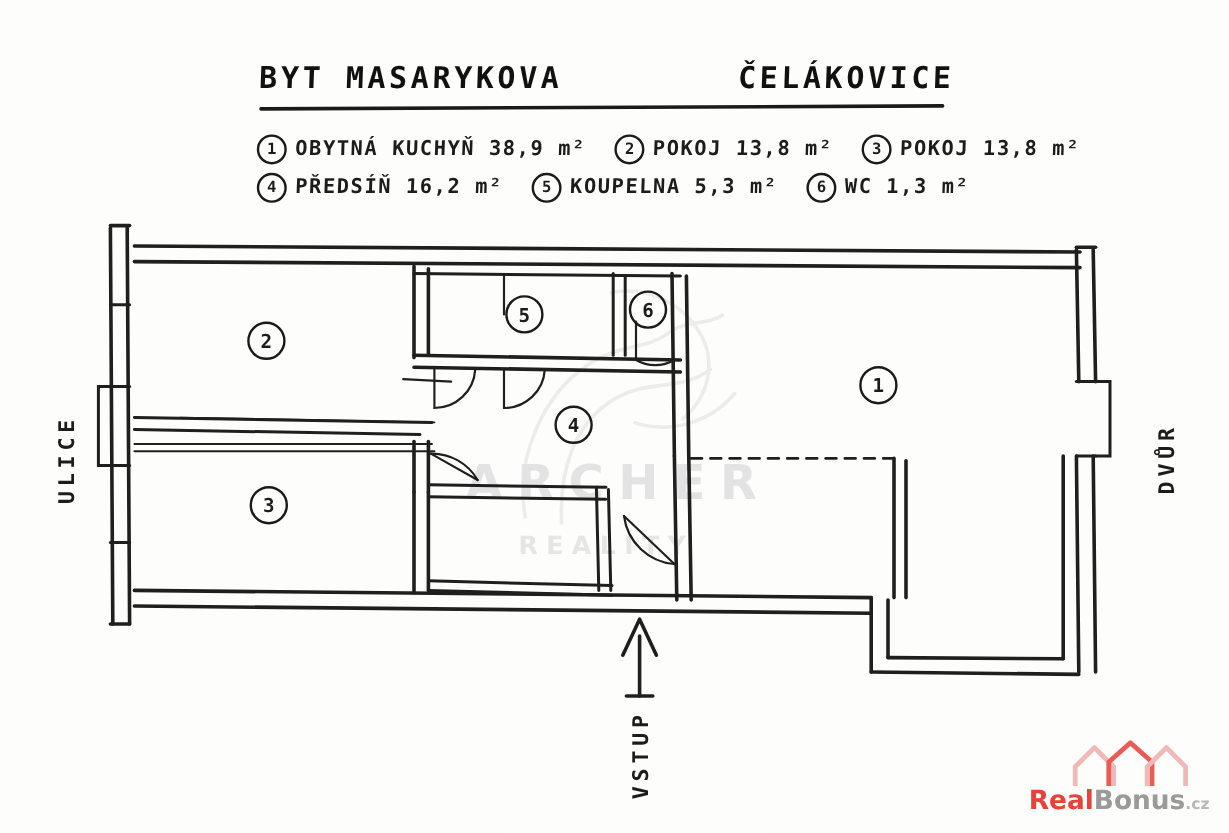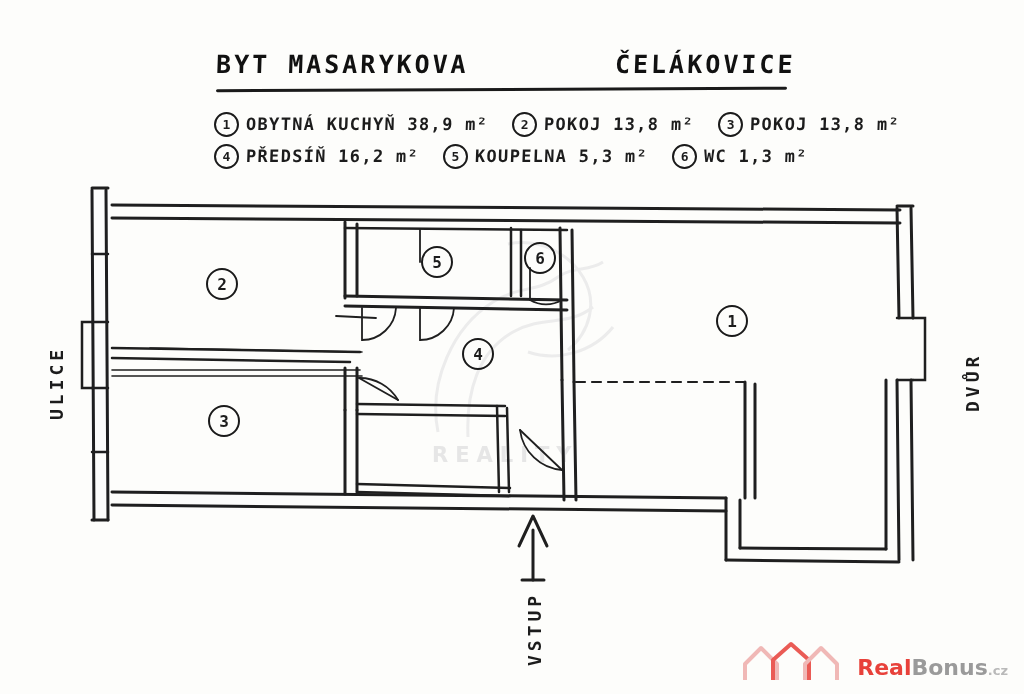--- a/index.html
+++ b/index.html
@@ -160,21 +160,21 @@
     height: 210px;
     pointer-events: none;
   }
 
   
   .logo {
     position: absolute;
     right: 16px;
     bottom: 14px;
     display: flex;
-    flex-direction: row;
+    flex-direction: column;
     align-items: flex-end;
   }
   .logo-mark {
     width: 120px;
     height: 42px;
     margin-bottom: -2px;
   }
   .logo-text {
     font-family: "DejaVu Sans", sans-serif;
     font-size: 22px;
@@ -227,20 +227,21 @@
       </div>
     </div>
   </div>
 
   <svg class="wm-shape" viewBox="0 0 240 210">
     <path d="M30 200 C 20 150, 45 95, 85 70 C 110 54, 130 60, 150 45 C 165 34, 180 40, 195 30" fill="none" stroke="#ececec" stroke-width="3"></path>
     <path d="M60 205 C 58 160, 70 120, 105 100 C 135 83, 160 95, 185 75" fill="none" stroke="#ececec" stroke-width="3"></path>
     <path d="M100 12 C 130 6, 160 20, 175 45 C 190 70, 182 100, 160 118" fill="none" stroke="#ececec" stroke-width="3"></path>
     <path d="M120 120 C 150 130, 185 120, 205 95" fill="none" stroke="#ececec" stroke-width="3"></path>
   </svg>
+  <div class="wm-archer">ARCHER</div>
   <div class="wm-reality">REALITY</div>
 
   <svg id="plan" viewBox="0 0 1024 694">
     <g stroke="#1f1f1f" fill="none" stroke-linecap="round">
 
       <path d="M112 205 L900 210" stroke-width="3"></path>
       <path d="M112 218 L900 223" stroke-width="3"></path>
 
       <path d="M112 492 L726 498" stroke-width="3"></path>
       <path d="M112 505 L726 511" stroke-width="3"></path>

